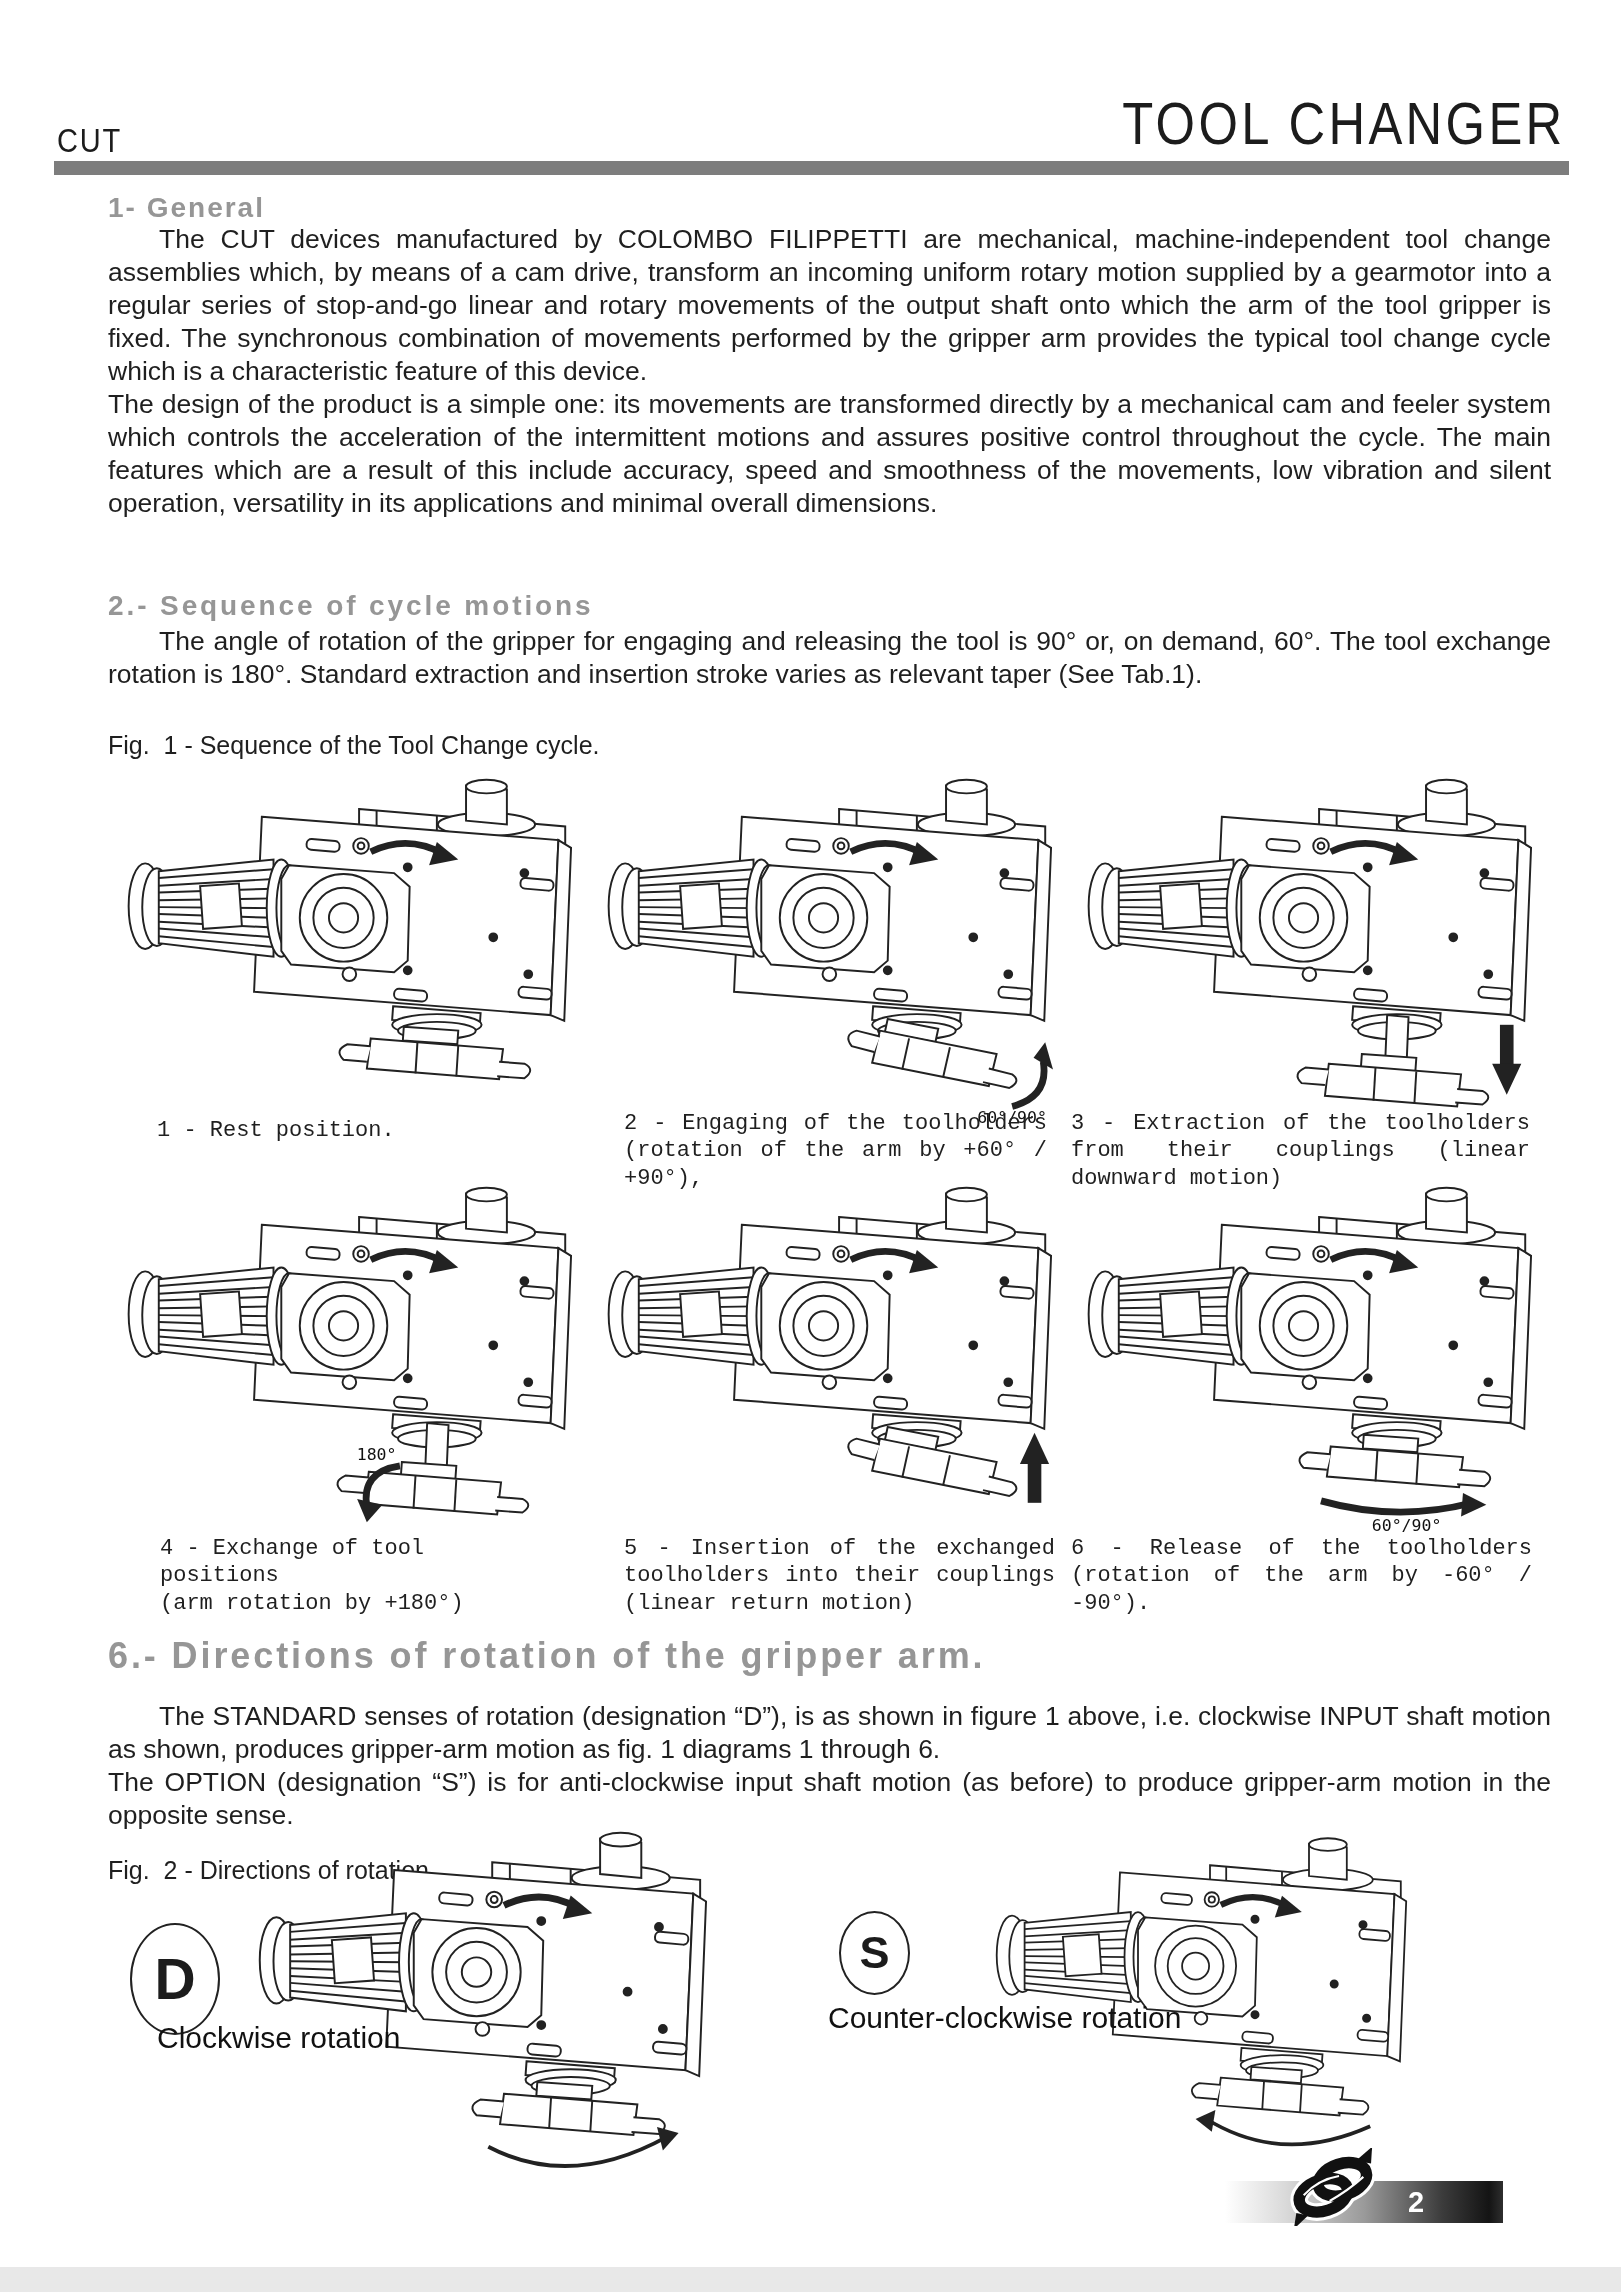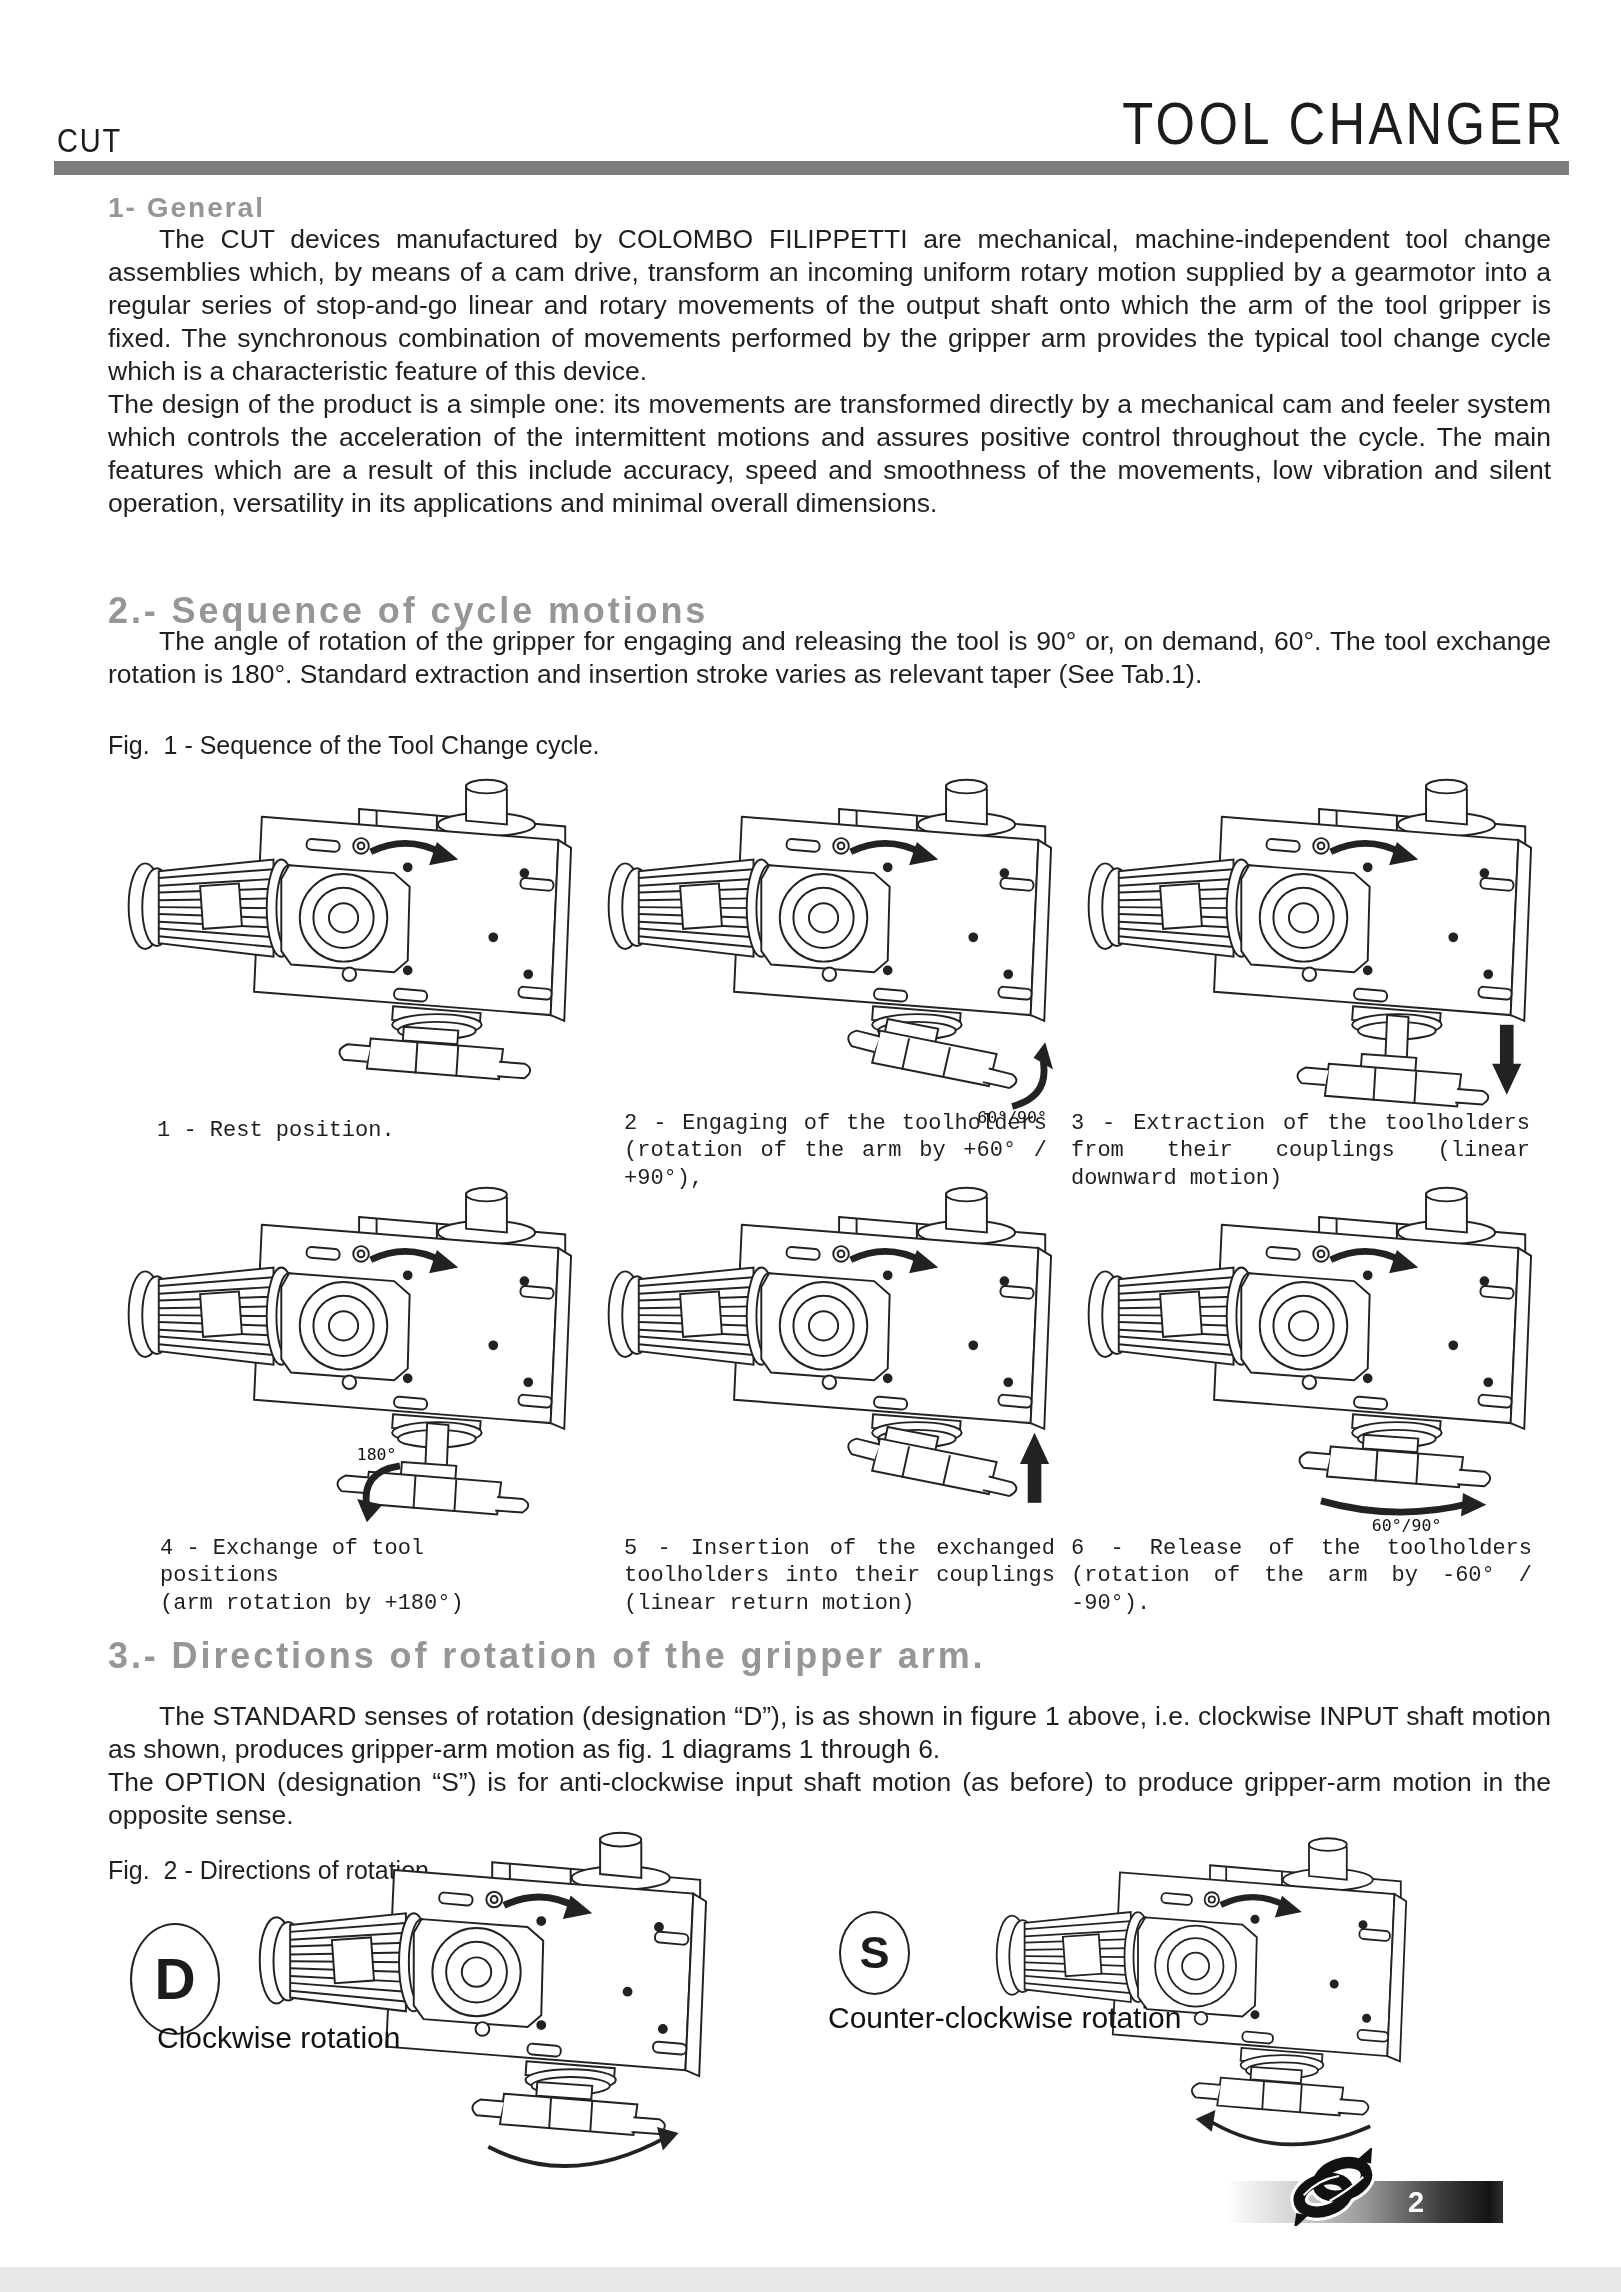--- a/index.html
+++ b/index.html
@@ -8,21 +8,21 @@
   .abs{position:absolute;}
   
   .cut-label{left:57px;top:122px;font-size:33px;font-weight:400;letter-spacing:2px;
              transform:scaleX(.88);transform-origin:left;color:#1c1c1c;}
   .main-title{right:55px;top:90px;font-size:59px;font-weight:400;letter-spacing:3.9px;
               transform:scaleX(.86);transform-origin:right;color:#1c1c1c;white-space:pre;}
   .rule{left:54px;top:161px;width:1515px;height:13.7px;background:#7d7d7d;}
   
   .h-gray{font-weight:700;color:#969696;letter-spacing:2px;}
   .h1{left:108px;top:192px;font-size:28px;}
-  .h2{left:108px;top:590px;font-size:36px;letter-spacing:2.9px;}
+  .h2{left:108px;top:590px;font-size:28px;letter-spacing:2.9px;}
   .h3{left:108px;top:1635px;font-size:36px;letter-spacing:2.9px;}
   
   .body-block{width:1443px;font-size:26.5px;line-height:33px;text-align:justify;}
   .body-block p{margin:0;}
   .indent{text-indent:51px;}
   .sec1{left:108px;top:223px;}
   .sec2{left:108px;top:625px;}
   .sec3{left:108px;top:1700px;}
   .figcap{font-size:25px;white-space:pre;color:#1f1f1f;}
   .fig1cap{left:108px;top:731px;}
@@ -248,21 +248,21 @@
         <text class="cadtext" x="340" y="363" text-anchor="middle">60°/90°</text>
       </svg>
     </div>
   </div>
 
   <div class="abs stepcap cap4">4 - Exchange of tool positions
  (arm rotation by +180°)</div>
   <div class="abs stepcap just cap5">5 - Insertion of the exchanged toolholders into their couplings (linear return motion)</div>
   <div class="abs stepcap just cap6">6 - Release of the toolholders (rotation of the arm by -60° / -90°).</div>
 
-  <div class="abs h-gray h3">3.- Directions of rotation of the gripper arm.</div>
+  <div class="abs h-gray h3">6.- Directions of rotation of the gripper arm.</div>
   <div class="abs body-block sec3">
     <p class="indent">The STANDARD senses of rotation (designation “D”), is as shown in figure 1 above, i.e. clockwise INPUT shaft motion as shown, produces gripper-arm motion as fig. 1 diagrams 1 through 6.</p>
     <p>The OPTION (designation “S”) is for anti-clockwise input shaft motion (as before) to produce gripper-arm motion in the opposite sense.</p>
   </div>
   <div class="abs figcap fig2cap">Fig.  2 - Directions of rotation.</div>
 
   <svg class="abs figD" viewBox="0 0 470 365">
     <use href="#mach-base"></use>
       <use href="#mach-flange"></use>
       <use href="#arm-rest"></use>

